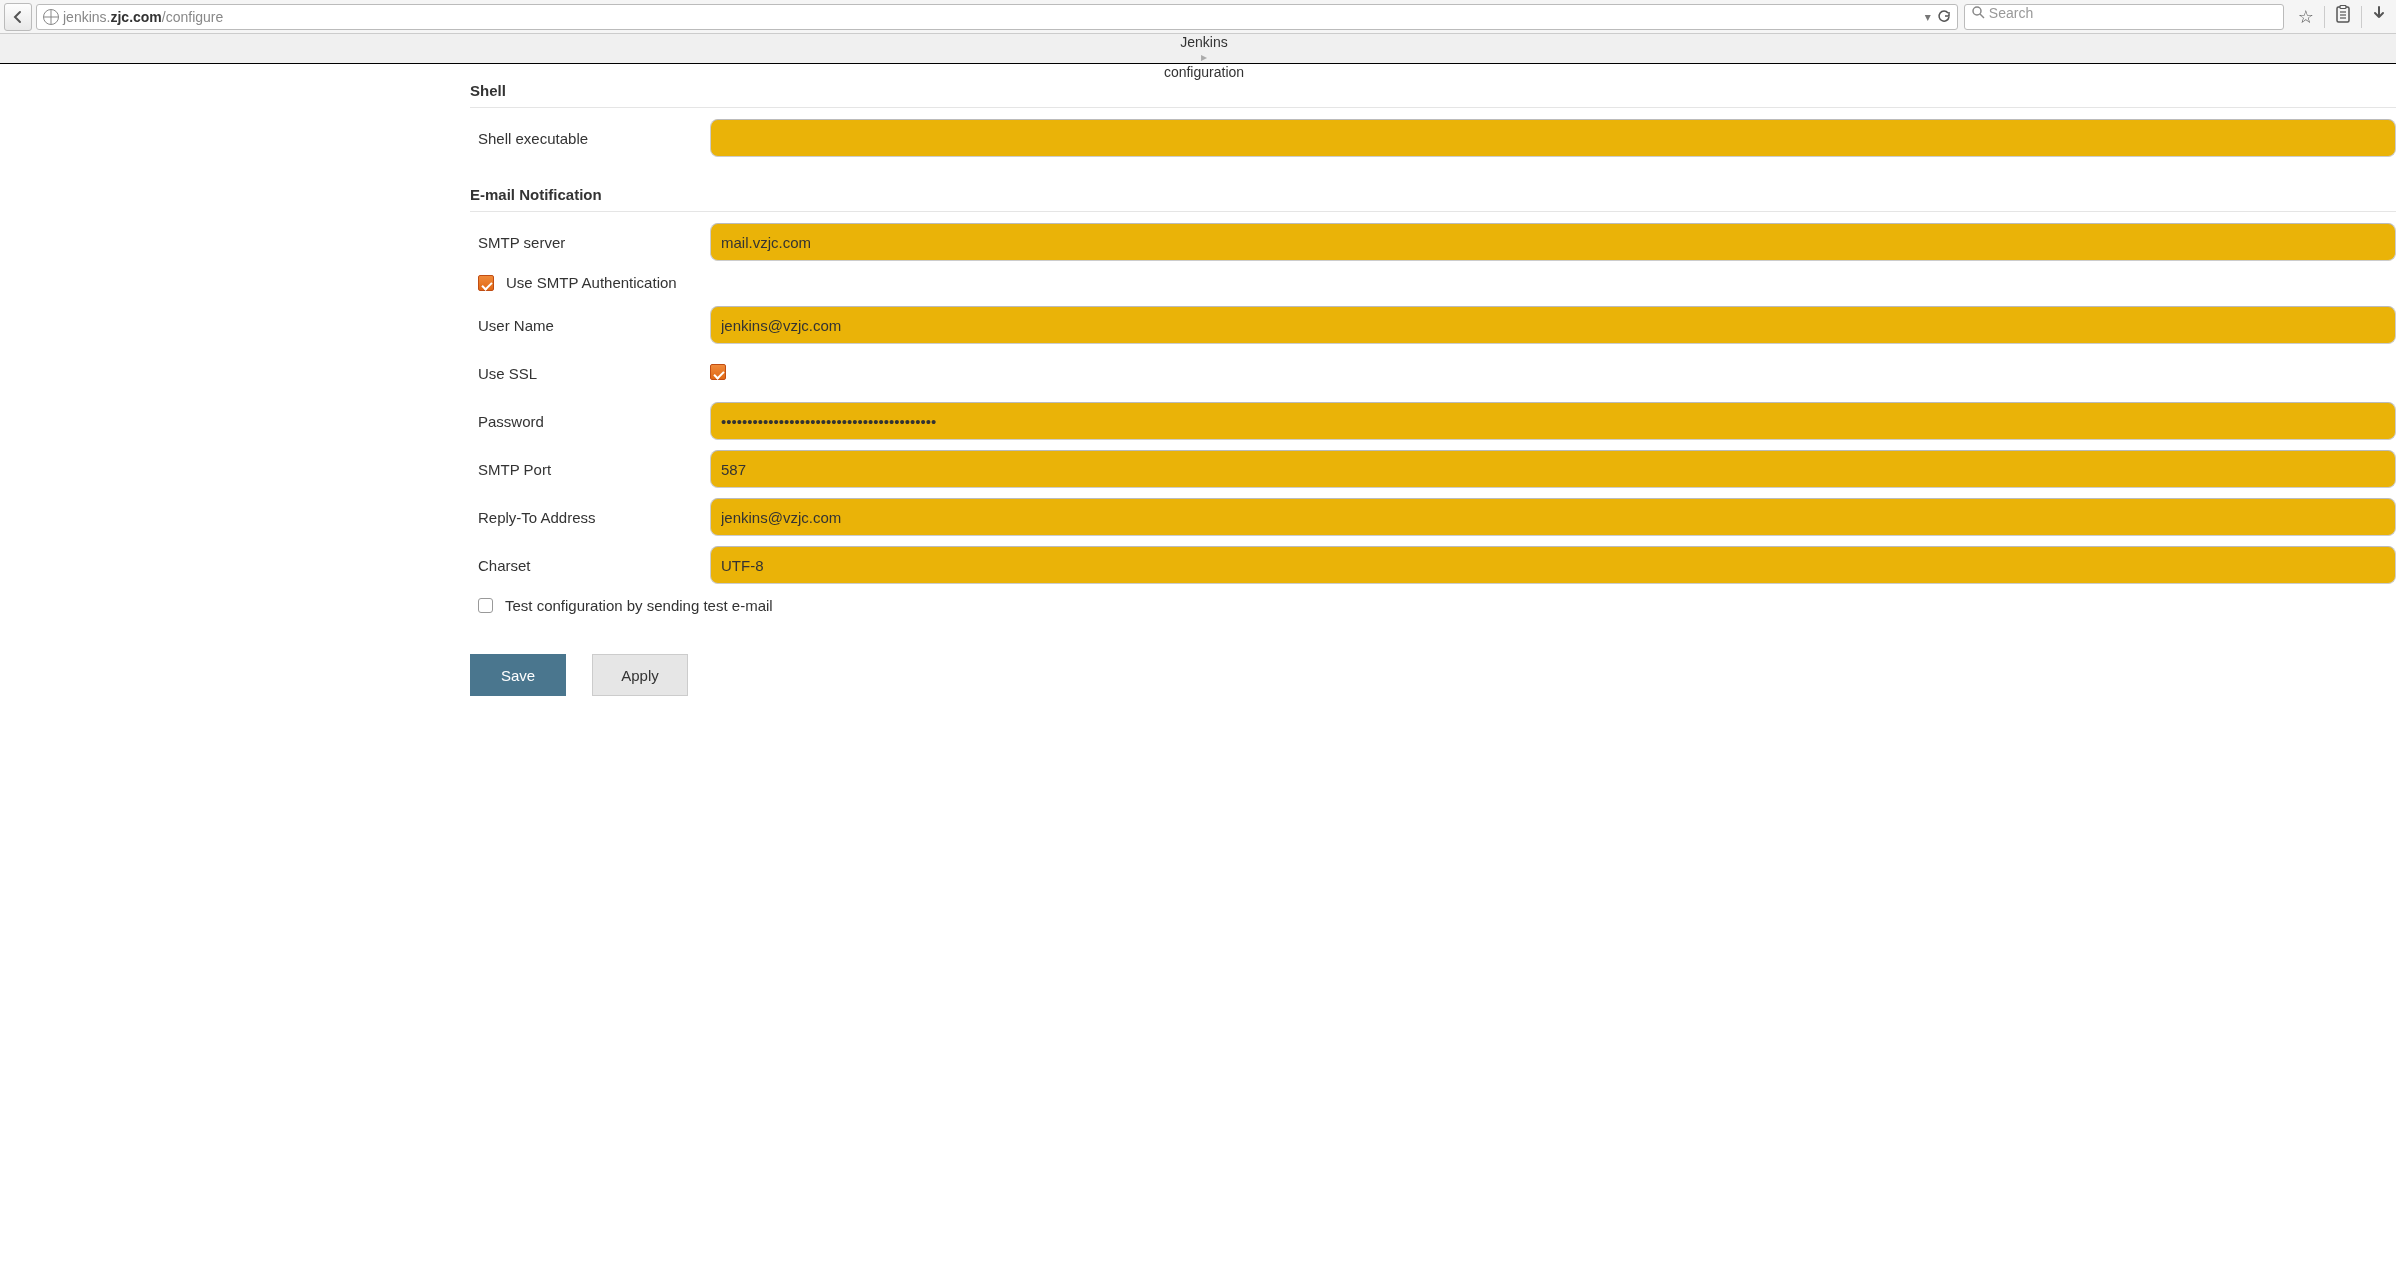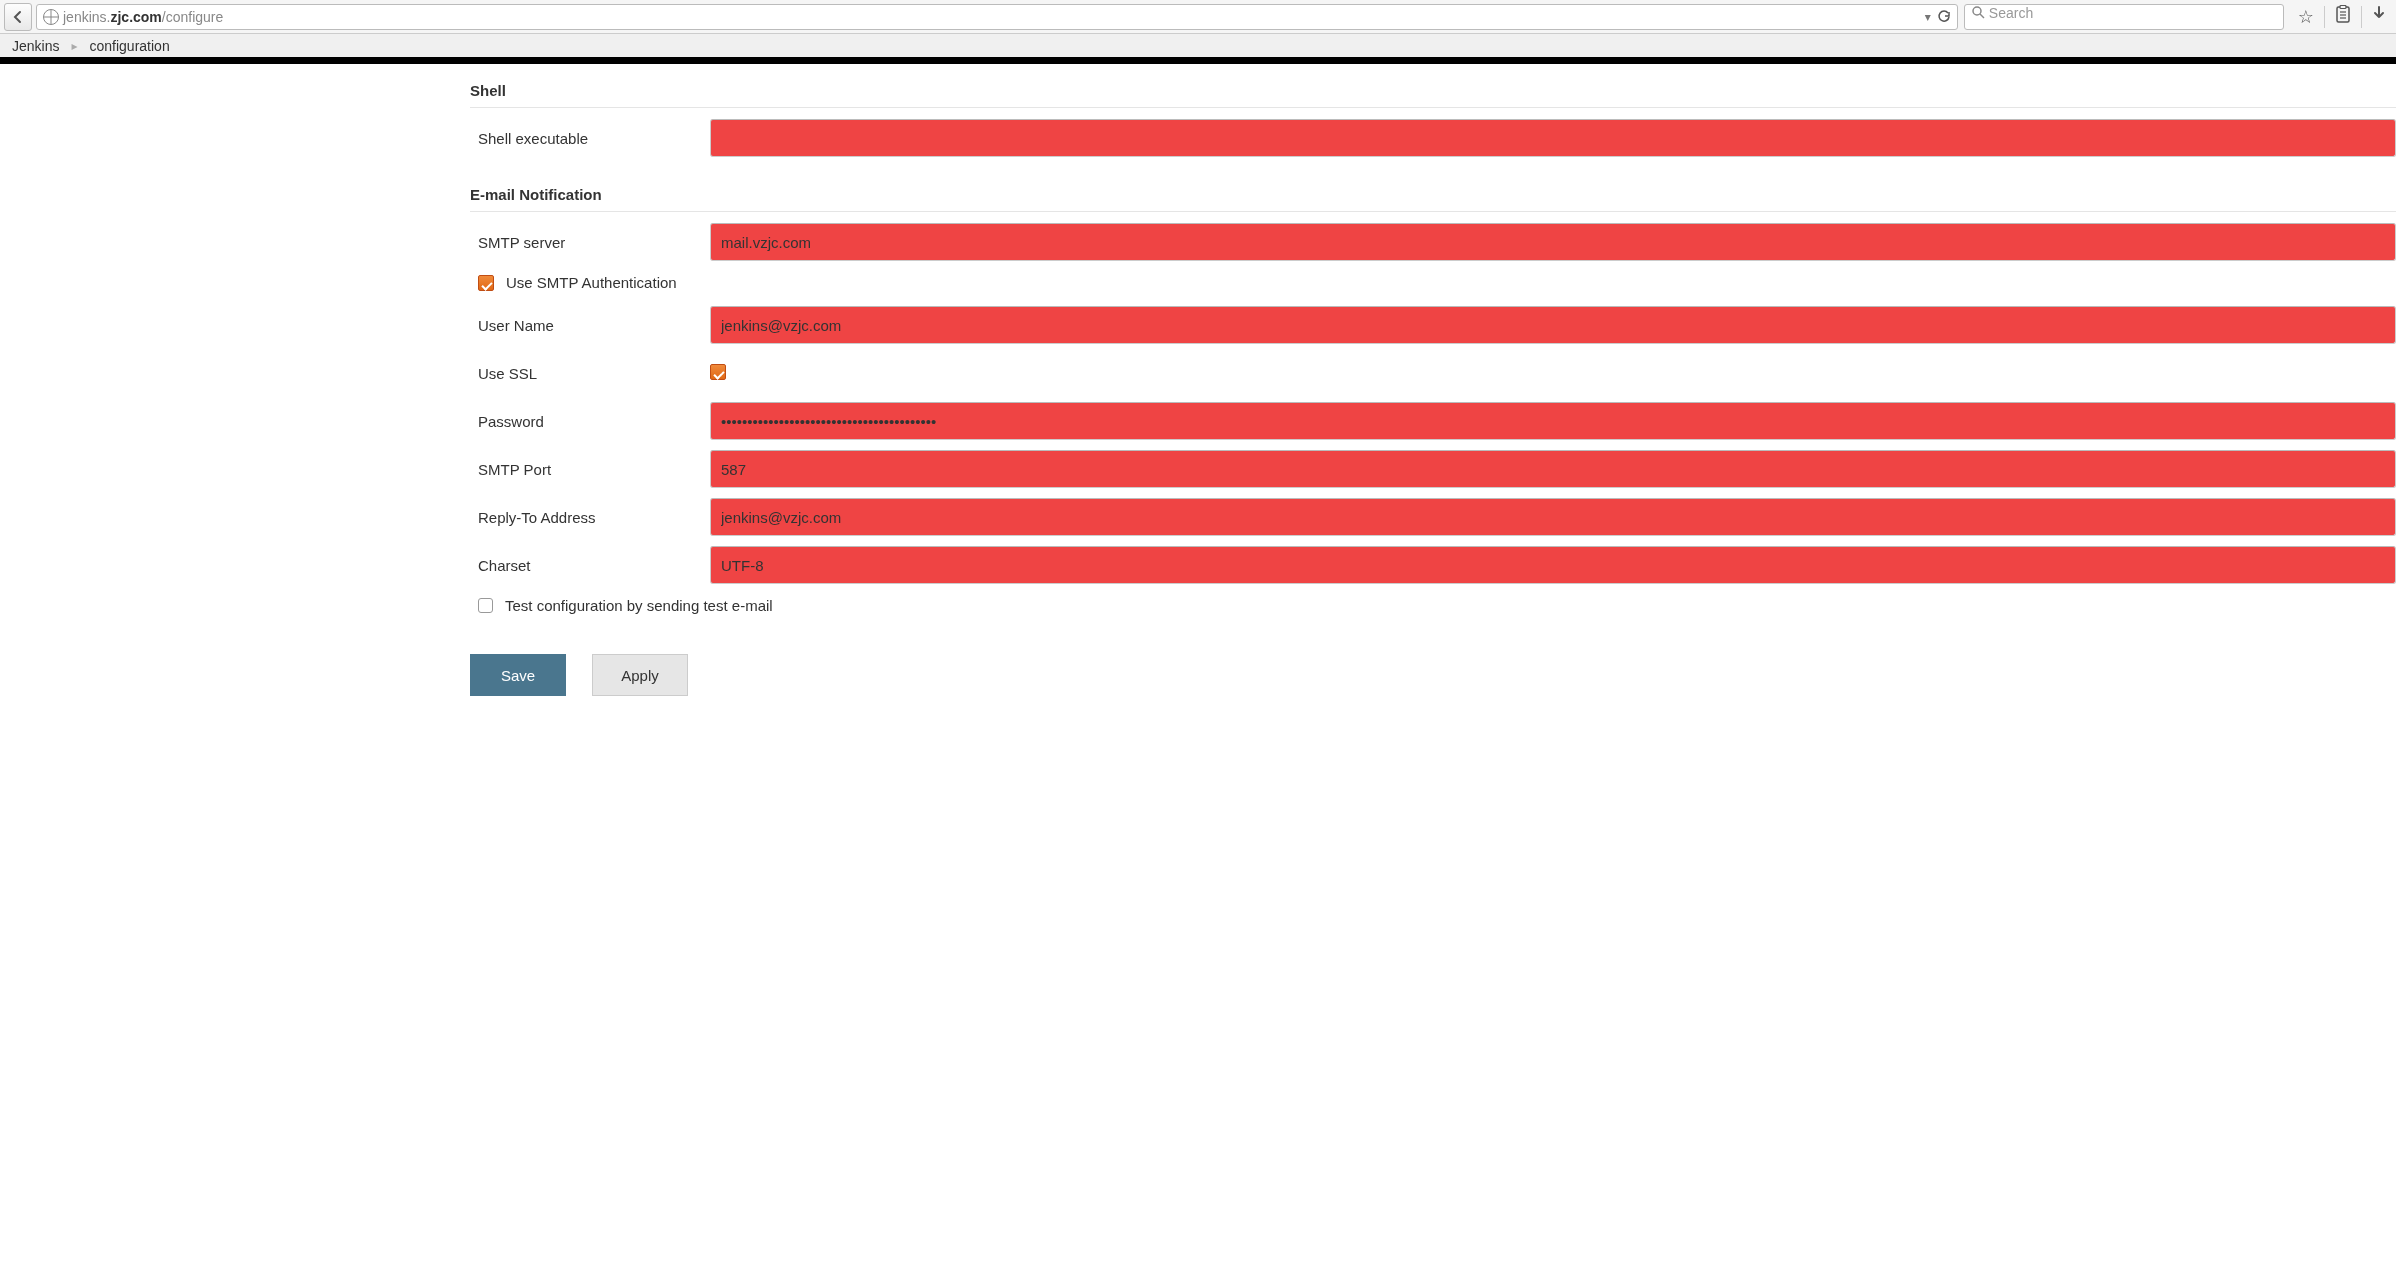--- a/index.html
+++ b/index.html
@@ -90,26 +90,27 @@
     padding: 0 6px;
     color: #555;
     font-size: 18px;
   }
   .vsep { width:1px; height:22px; background:#ccc; }
 
   
   .crumb-bar {
     height: 30px;
     background: #f0f0f0;
-    border-bottom: 7px solid #000000;
+    border-bottom: 1px solid #000000;
     display: flex;
     align-items: center;
     padding-left: 12px;
     font-size: 14px;
     color: #333;
+    flex-direction: column;
   }
   .crumb-sep {
     color: #aaa;
     padding: 0 12px;
     font-size: 12px;
   }
 
   
   .form-area {
     padding-left: 470px;
@@ -136,25 +137,25 @@
     font-size: 15px;
   }
   .row .ctrl {
     flex: 1;
   }
   input.textfield {
     width: 100%;
     height: 38px;
     border: 1px solid #ccc;
     border-top-color: #bbb;
-    border-radius: 3px;
+    border-radius: 8px;
     padding: 0 10px;
     font-size: 15px;
     color: #333;
-    background: #ef4444;
+    background: #eab308;
   }
 
   .check-row {
     display: flex;
     align-items: center;
     padding: 8px 0 10px 8px;
     gap: 12px;
     font-size: 15px;
     color: #333;
   }

